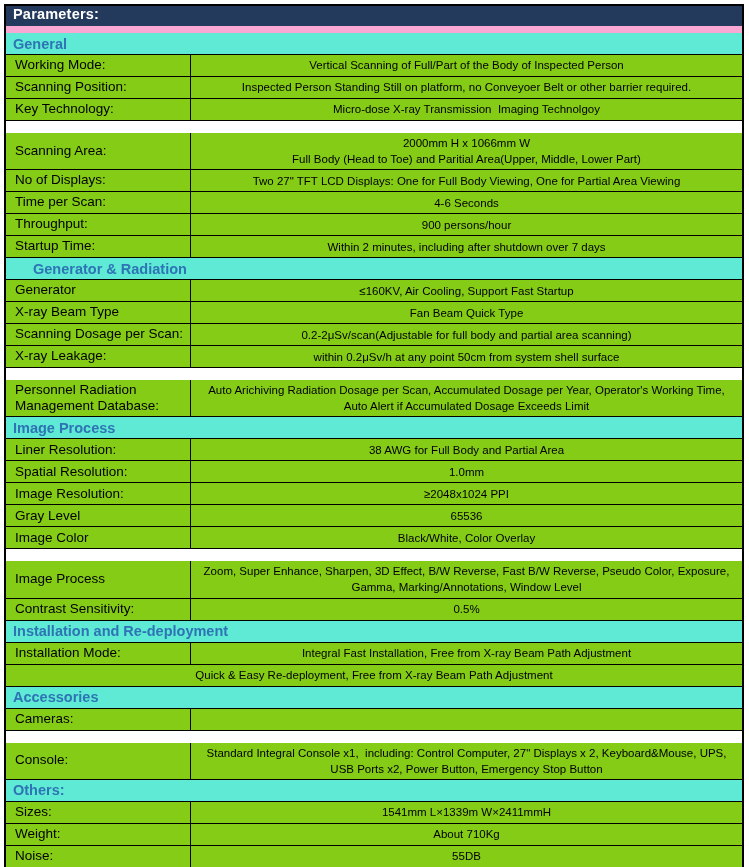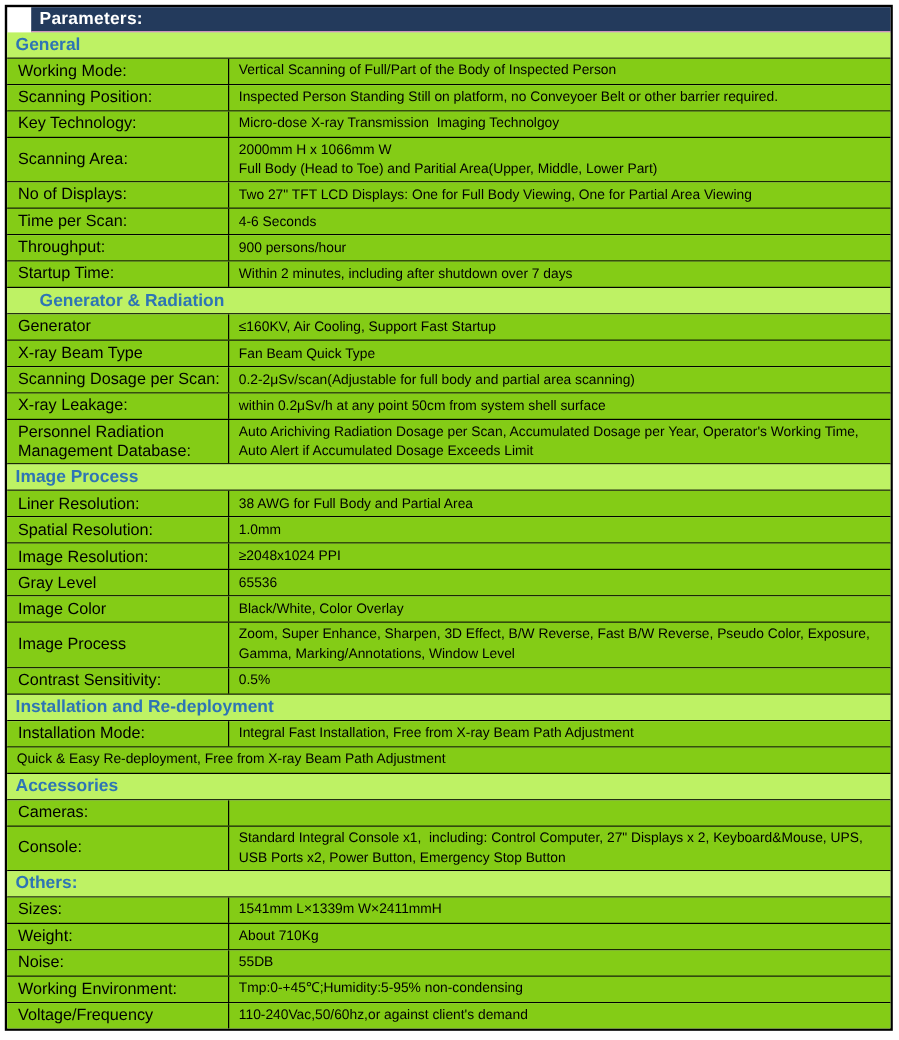--- a/index.html
+++ b/index.html
@@ -15,46 +15,44 @@
     position: absolute;
     left: 4px;
     top: 4px;
     width: 740px;
     box-sizing: border-box;
     border: 2px solid #000000;
     background: #ffffff;
   }
   .title-bar {
     display: flex;
-    align-items: center;
     height: 20px;
     padding-left: 7px;
-    border-bottom: 1px solid #f9a8d4;
+    border-bottom: 7px solid #f9a8d4;
     font-size: 14.5px;
     font-weight: bold;
     letter-spacing: 0.2px;
-    margin-left: 20px;
   }
   .section-row {
     display: flex;
     align-items: center;
     height: 21px;
     padding-left: 7px;
     border-bottom: 1px solid #000000;
     font-size: 14.5px;
     font-weight: bold;
-    background: #bef264;
+    background: #5eead4;
   }
   .spec-row {
     display: flex;
     border-bottom: 1px solid #000000;
     min-height: 21px;
     background: #84cc16;
   }
-  .spec-row.tall { min-height: 33px; }
+  .spec-row.tall { min-height: 33px; margin-top: 12px; }
   .spec-row:last-child { border-bottom: none; }
   .spec-label {
     width: 185px;
     min-width: 185px;
     box-sizing: border-box;
     border-right: 1px solid #000000;
     padding: 1px 6px 1px 9px;
     display: flex;
     align-items: center;
     font-size: 13.5px;
@@ -64,21 +62,21 @@
   .spec-value {
     flex: 1;
     padding: 2px 8px 2px 8px;
     display: flex;
     flex-direction: column;
     justify-content: center;
     font-size: 11.5px;
     color: #000000;
     line-height: 1.4;
   }
-  .spec-value div { white-space: pre-wrap; }
+  .spec-value div { white-space: pre-wrap; text-align: center; }
 </style>
 </head>
 <body>
 
 <div class="doc">
   <div class="title-bar" style="background: rgb(35, 58, 92); color: rgb(255, 255, 255);">
     <span>Parameters:</span>
   </div>
   <div id="spec-table">
       <div class="section-row">

